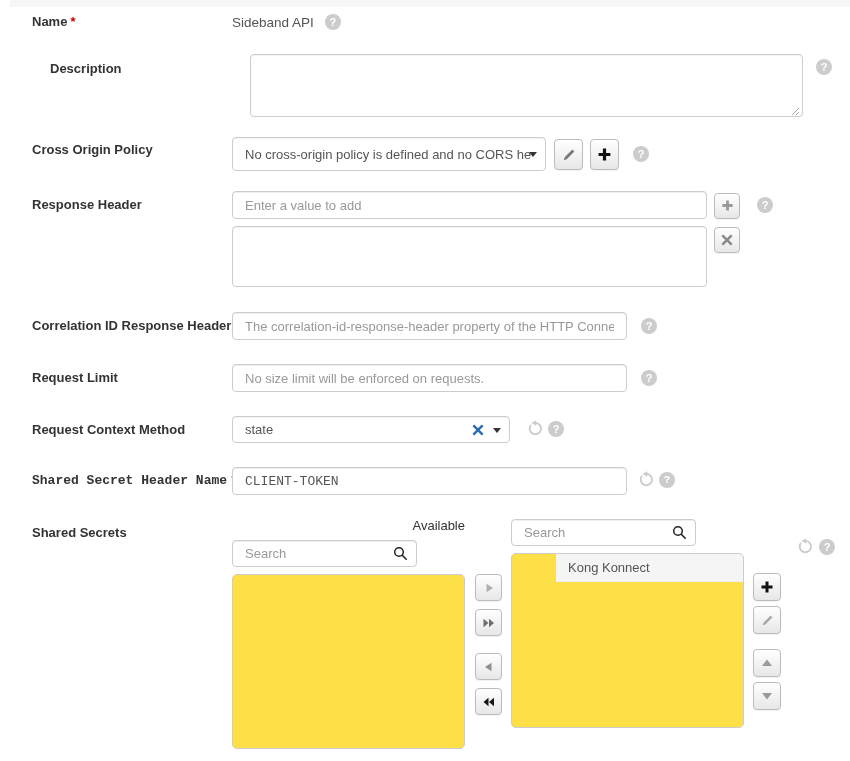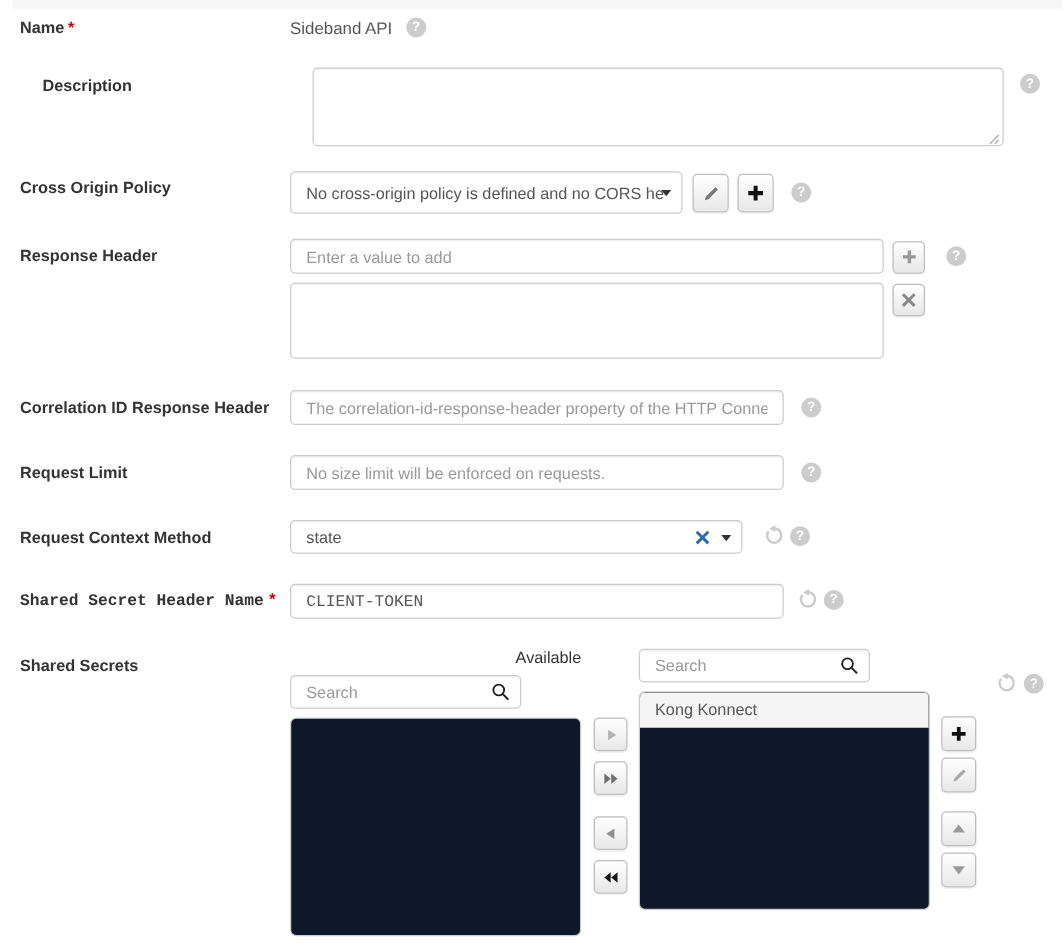--- a/index.html
+++ b/index.html
@@ -20,21 +20,21 @@
   body{
     width:850px;height:761px;overflow:hidden;background:#fff;
     font-family:"Liberation Sans","DejaVu Sans",sans-serif;
     font-size:13px;color:var(--input-text);
     position:relative;
   }
   .top-strip{position:absolute;top:0;left:10px;right:0;height:7px;background:var(--strip-bg);}
   .form{position:relative;padding-top:14px;}
   .row{display:flex;align-items:flex-start;}
   .label-col{
-    flex:0 0 232px;width:232px;padding-left:16px;
+    flex:0 0 232px;width:232px;padding-left:32px;
     font-weight:bold;color:var(--label-text);line-height:16px;white-space:nowrap;
   }
   .req{color:var(--required-red);font-weight:bold;margin-left:3px;}
   
   .row-name{margin-bottom:24px;align-items:center;}
   .row-description{margin-bottom:20px;justify-content:center;}
   .row-cop{margin-bottom:20px;}
   .row-response{margin-bottom:25px;}
   .row-correlation{margin-bottom:24px;}
   .row-limit{margin-bottom:24px;}
@@ -61,21 +61,21 @@
   .resize-handle{position:absolute;right:3px;bottom:3px;width:10px;height:10px;}
 
   
   .select-box{
     position:relative;border:1px solid var(--border);border-radius:4px;background:#fff;
     display:flex;align-items:center;color:var(--input-text);
     box-shadow:inset 0 1px 1px rgba(0,0,0,.05);cursor:pointer;
   }
   .select-box .sel-text{overflow:hidden;white-space:nowrap;flex:1;}
   .cop-select{width:314px;height:34px;padding:0 14px 0 12px;}
-  .combo{width:362px;height:27px;padding:0 46px 0 12px;}
+  .combo{width:278px;height:27px;padding:0 46px 0 12px;}
   .caret{
     position:absolute;right:8px;top:50%;margin-top:-2px;width:0;height:0;
     border-left:4px solid transparent;border-right:4px solid transparent;
     border-top:5px solid #333;
   }
   .combo .clear-x{position:absolute;right:25px;top:50%;margin-top:-6px;color:var(--accent-blue);display:flex;}
 
   
   .btn{
     display:inline-flex;align-items:center;justify-content:center;
@@ -105,21 +105,21 @@
     width:475px;height:61px;border:1px solid var(--border);border-radius:4px;
     box-shadow:inset 0 1px 1px rgba(0,0,0,.05);background:#fff;
   }
 
   
   .dual{display:flex;align-items:flex-start;}
   .dual-col{width:233px;}
   .dual-col-head{color:var(--label-text);margin-bottom:7px;line-height:14px;text-align:right;}
   .dual-list{
     width:233px;height:175px;border:1px solid var(--border);border-radius:5px;
-    margin-top:7px;background:#0f172a;overflow:hidden;
+    margin-top:7px;background:#fde047;overflow:hidden;padding-left:44px;
   }
   .dual-list .list-item{
     background:var(--selected-item-bg);color:var(--input-text);
     padding:6px 12px;border-bottom:1px solid #efefef;cursor:pointer;
   }
   .transfer-col{display:flex;flex-direction:column;width:27px;margin:55px 9px 0 10px;}
   .transfer-col .btn + .btn{margin-top:8px;}
   .transfer-col .btn.gap{margin-top:17px;}
   .action-col{display:flex;flex-direction:column;width:28px;margin:54px 0 0 9px;}
   .action-col .btn + .btn{margin-top:5px;}

